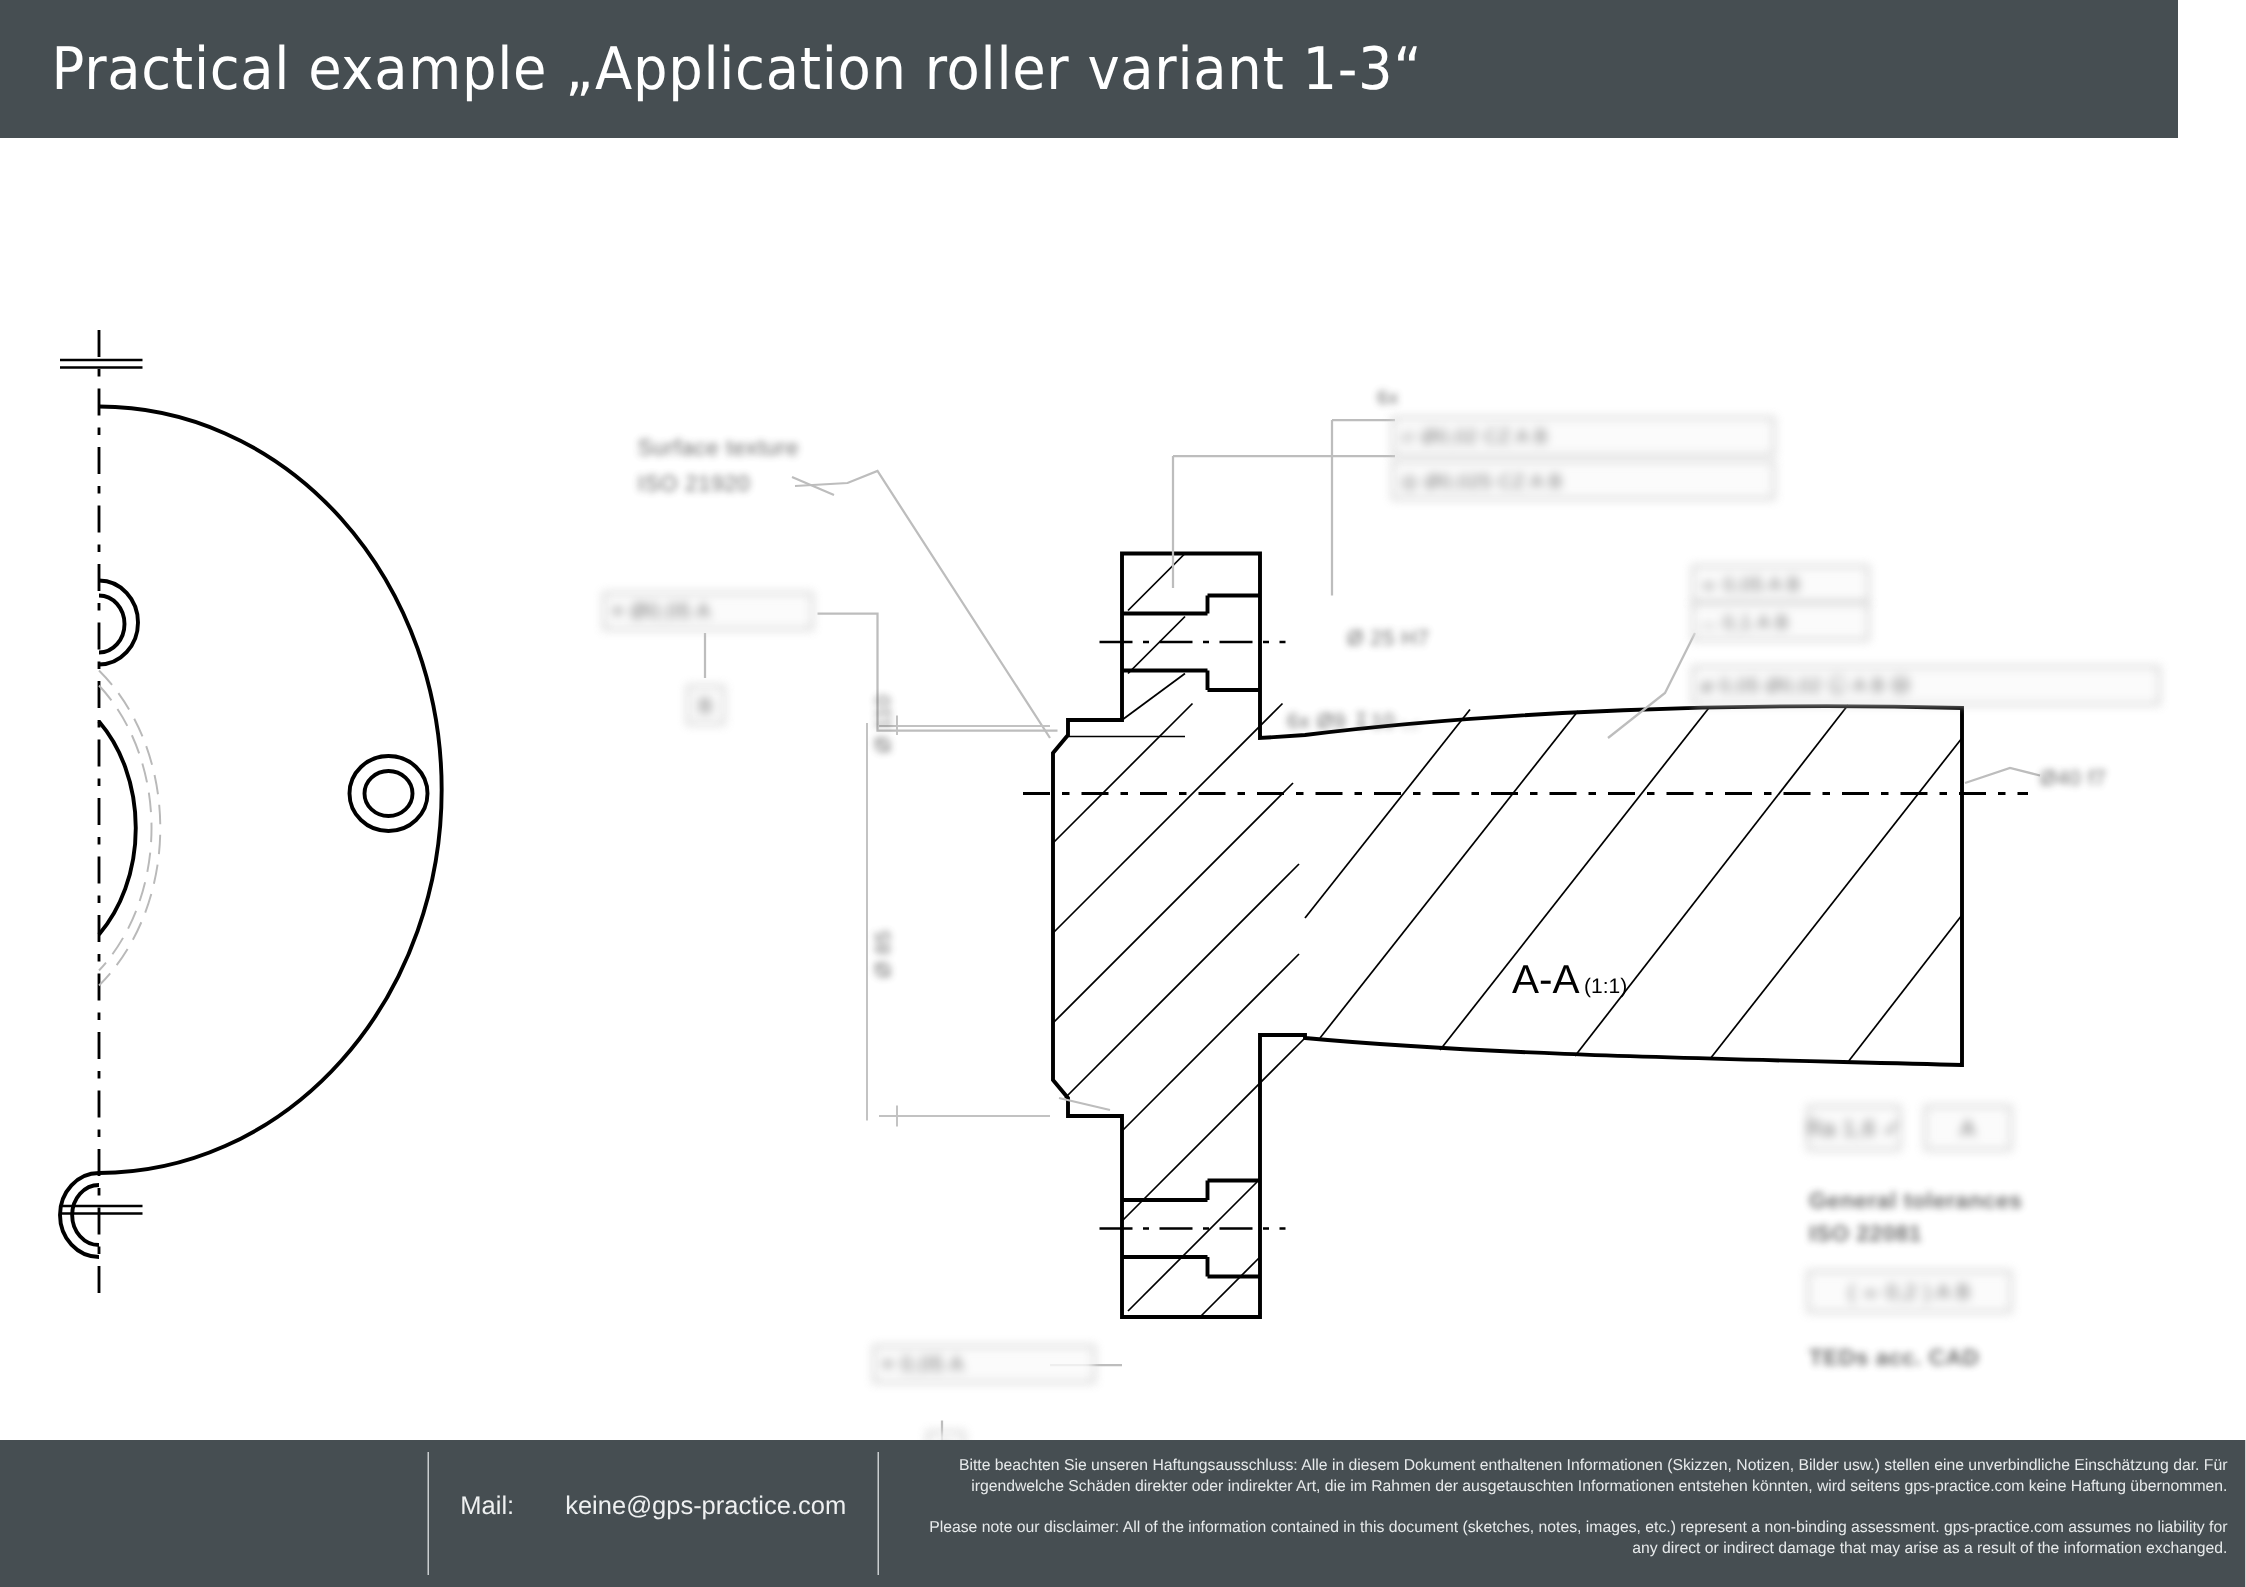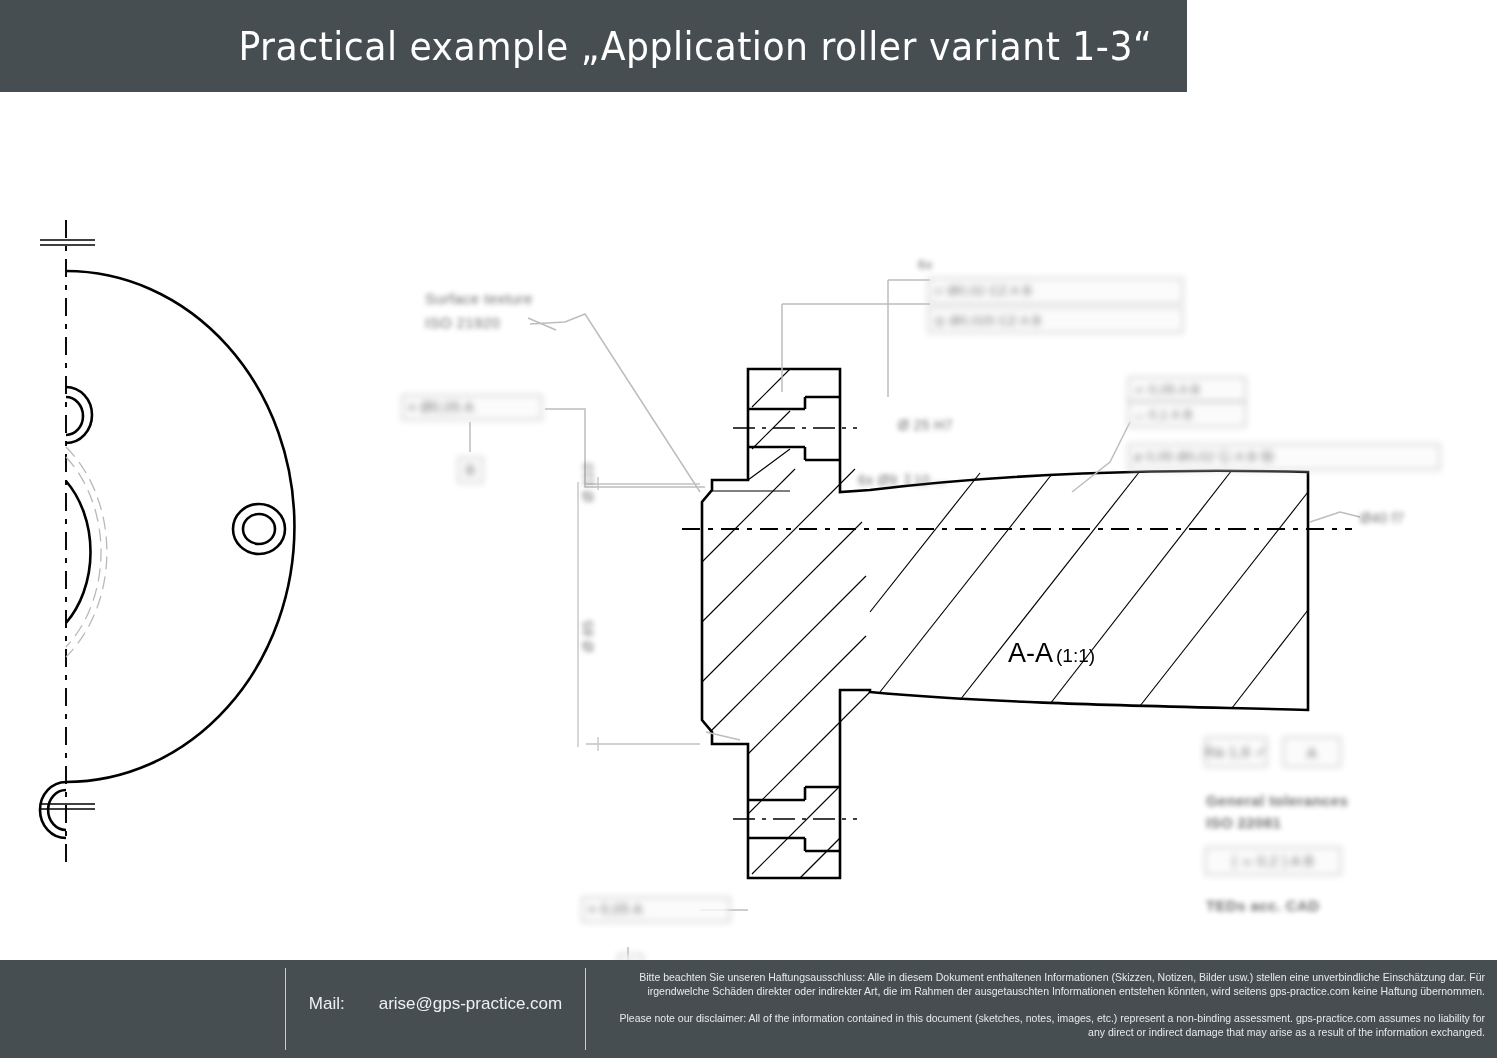--- a/index.html
+++ b/index.html
@@ -12,26 +12,26 @@
     height: 1058px;
     position: relative;
     overflow: hidden;
     font-family: "Liberation Sans", sans-serif;
   }
 
   
   #header-bar {
     position: absolute;
     left: 0; top: 0;
-    width: 1187px;
+    width: 1452px;
     height: 92px;
     background: #464E52;
     display: flex;
     align-items: center;
-    justify-content: flex-end;
+    justify-content: flex-start;
   }
   #header-title {
     color: #ffffff;
     font-size: 39px;
     font-weight: 400;
     letter-spacing: 0.5px;
     font-family: "DejaVu Sans", sans-serif;
     white-space: nowrap;
     transform: scaleX(0.93);
   }
@@ -353,32 +353,32 @@
     </div>
     <div class="ann plain" style="left:1206px; top:700px; font-size:15px; font-weight:bold;">General tolerances</div>
     <div class="ann plain" style="left:1206px; top:722px; font-size:15px; font-weight:bold;">ISO 22081</div>
     <div class="ann box" style="left:1205px; top:755px; width:136px; height:28px; font-size:14px; justify-content:center;">
       <span>( ⌯ 0,2 ) A B</span>
     </div>
     <div class="ann plain" style="left:1206px; top:805px; font-size:15px; font-weight:bold;">TEDs acc. CAD</div>
   </div>
 
   <div class="sharp" style="left:1008px; top:546px; font-size:27px;">
-    <span>A-A</span><span style="font-size:19px; margin-left:3px;">(1:1)</span>
+    <span>A-A</span><span style="font-size:14px; margin-left:3px;">(1:1)</span>
   </div>
 
 </div>
 
 <div id="footer-bar">
   <div class="footer-divider" style="left:285px;"></div>
   <div class="footer-divider" style="left:585px;"></div>
 
 
   <div id="footer-mail">
     <span class="mail-label">Mail:</span>
-    <span>arise@gps-practice.com</span>
+    <span>keine@gps-practice.com</span>
   </div>
 
   <div id="footer-disclaimer">
     <p>Bitte beachten Sie unseren Haftungsausschluss: Alle in diesem Dokument enthaltenen Informationen (Skizzen, Notizen, Bilder usw.) stellen eine unverbindliche Einschätzung dar. Für irgendwelche Schäden direkter oder indirekter Art, die im Rahmen der ausgetauschten Informationen entstehen könnten, wird seitens gps-practice.com keine Haftung übernommen.</p>
     <p>Please note our disclaimer: All of the information contained in this document (sketches, notes, images, etc.) represent a non-binding assessment. gps-practice.com assumes no liability for any direct or indirect damage that may arise as a result of the information exchanged.</p>
   </div>
 </div>
 
 </body></html>

